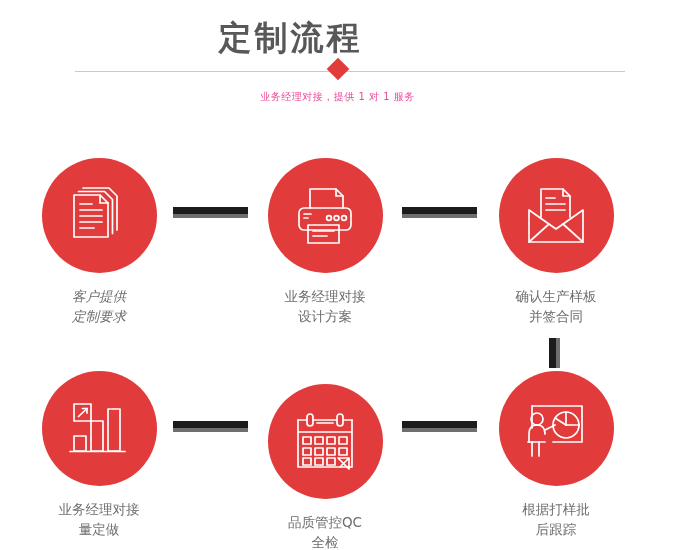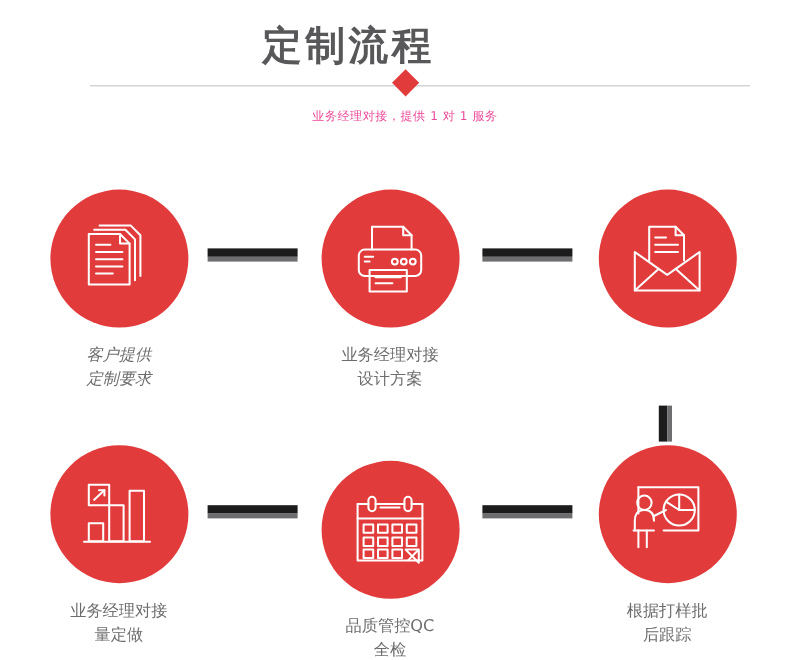--- a/index.html
+++ b/index.html
@@ -202,20 +202,22 @@
         <path d="M39 4 v7 h7"></path>
         <line x1="22" y1="13" x2="31" y2="13"></line>
         <line x1="22" y1="19" x2="41" y2="19"></line>
         <line x1="22" y1="25" x2="41" y2="25"></line>
         <path d="M5 25 v32 h54 V25 L32 44 Z"></path>
         <line x1="5" y1="57" x2="25" y2="39"></line>
         <line x1="59" y1="57" x2="39" y2="39"></line>
       </g>
     </svg>
   </div>
+  <div class="step-label">确认生产样板
+并签合同</div>
 </div>
 
 <div class="step" id="step-4">
   <div class="circle">
     <svg width="60" height="58" viewBox="0 0 60 58">
       <g fill="none" stroke="#ffffff" stroke-width="1.7" stroke-linejoin="round" stroke-linecap="round">
         <rect x="5" y="4" width="17" height="17"></rect>
         <line x1="9.5" y1="16.5" x2="18" y2="8.5"></line>
         <polyline points="13.5,8.5 18,8.5 18,13"></polyline>
         <rect x="5" y="36" width="12" height="15"></rect>

